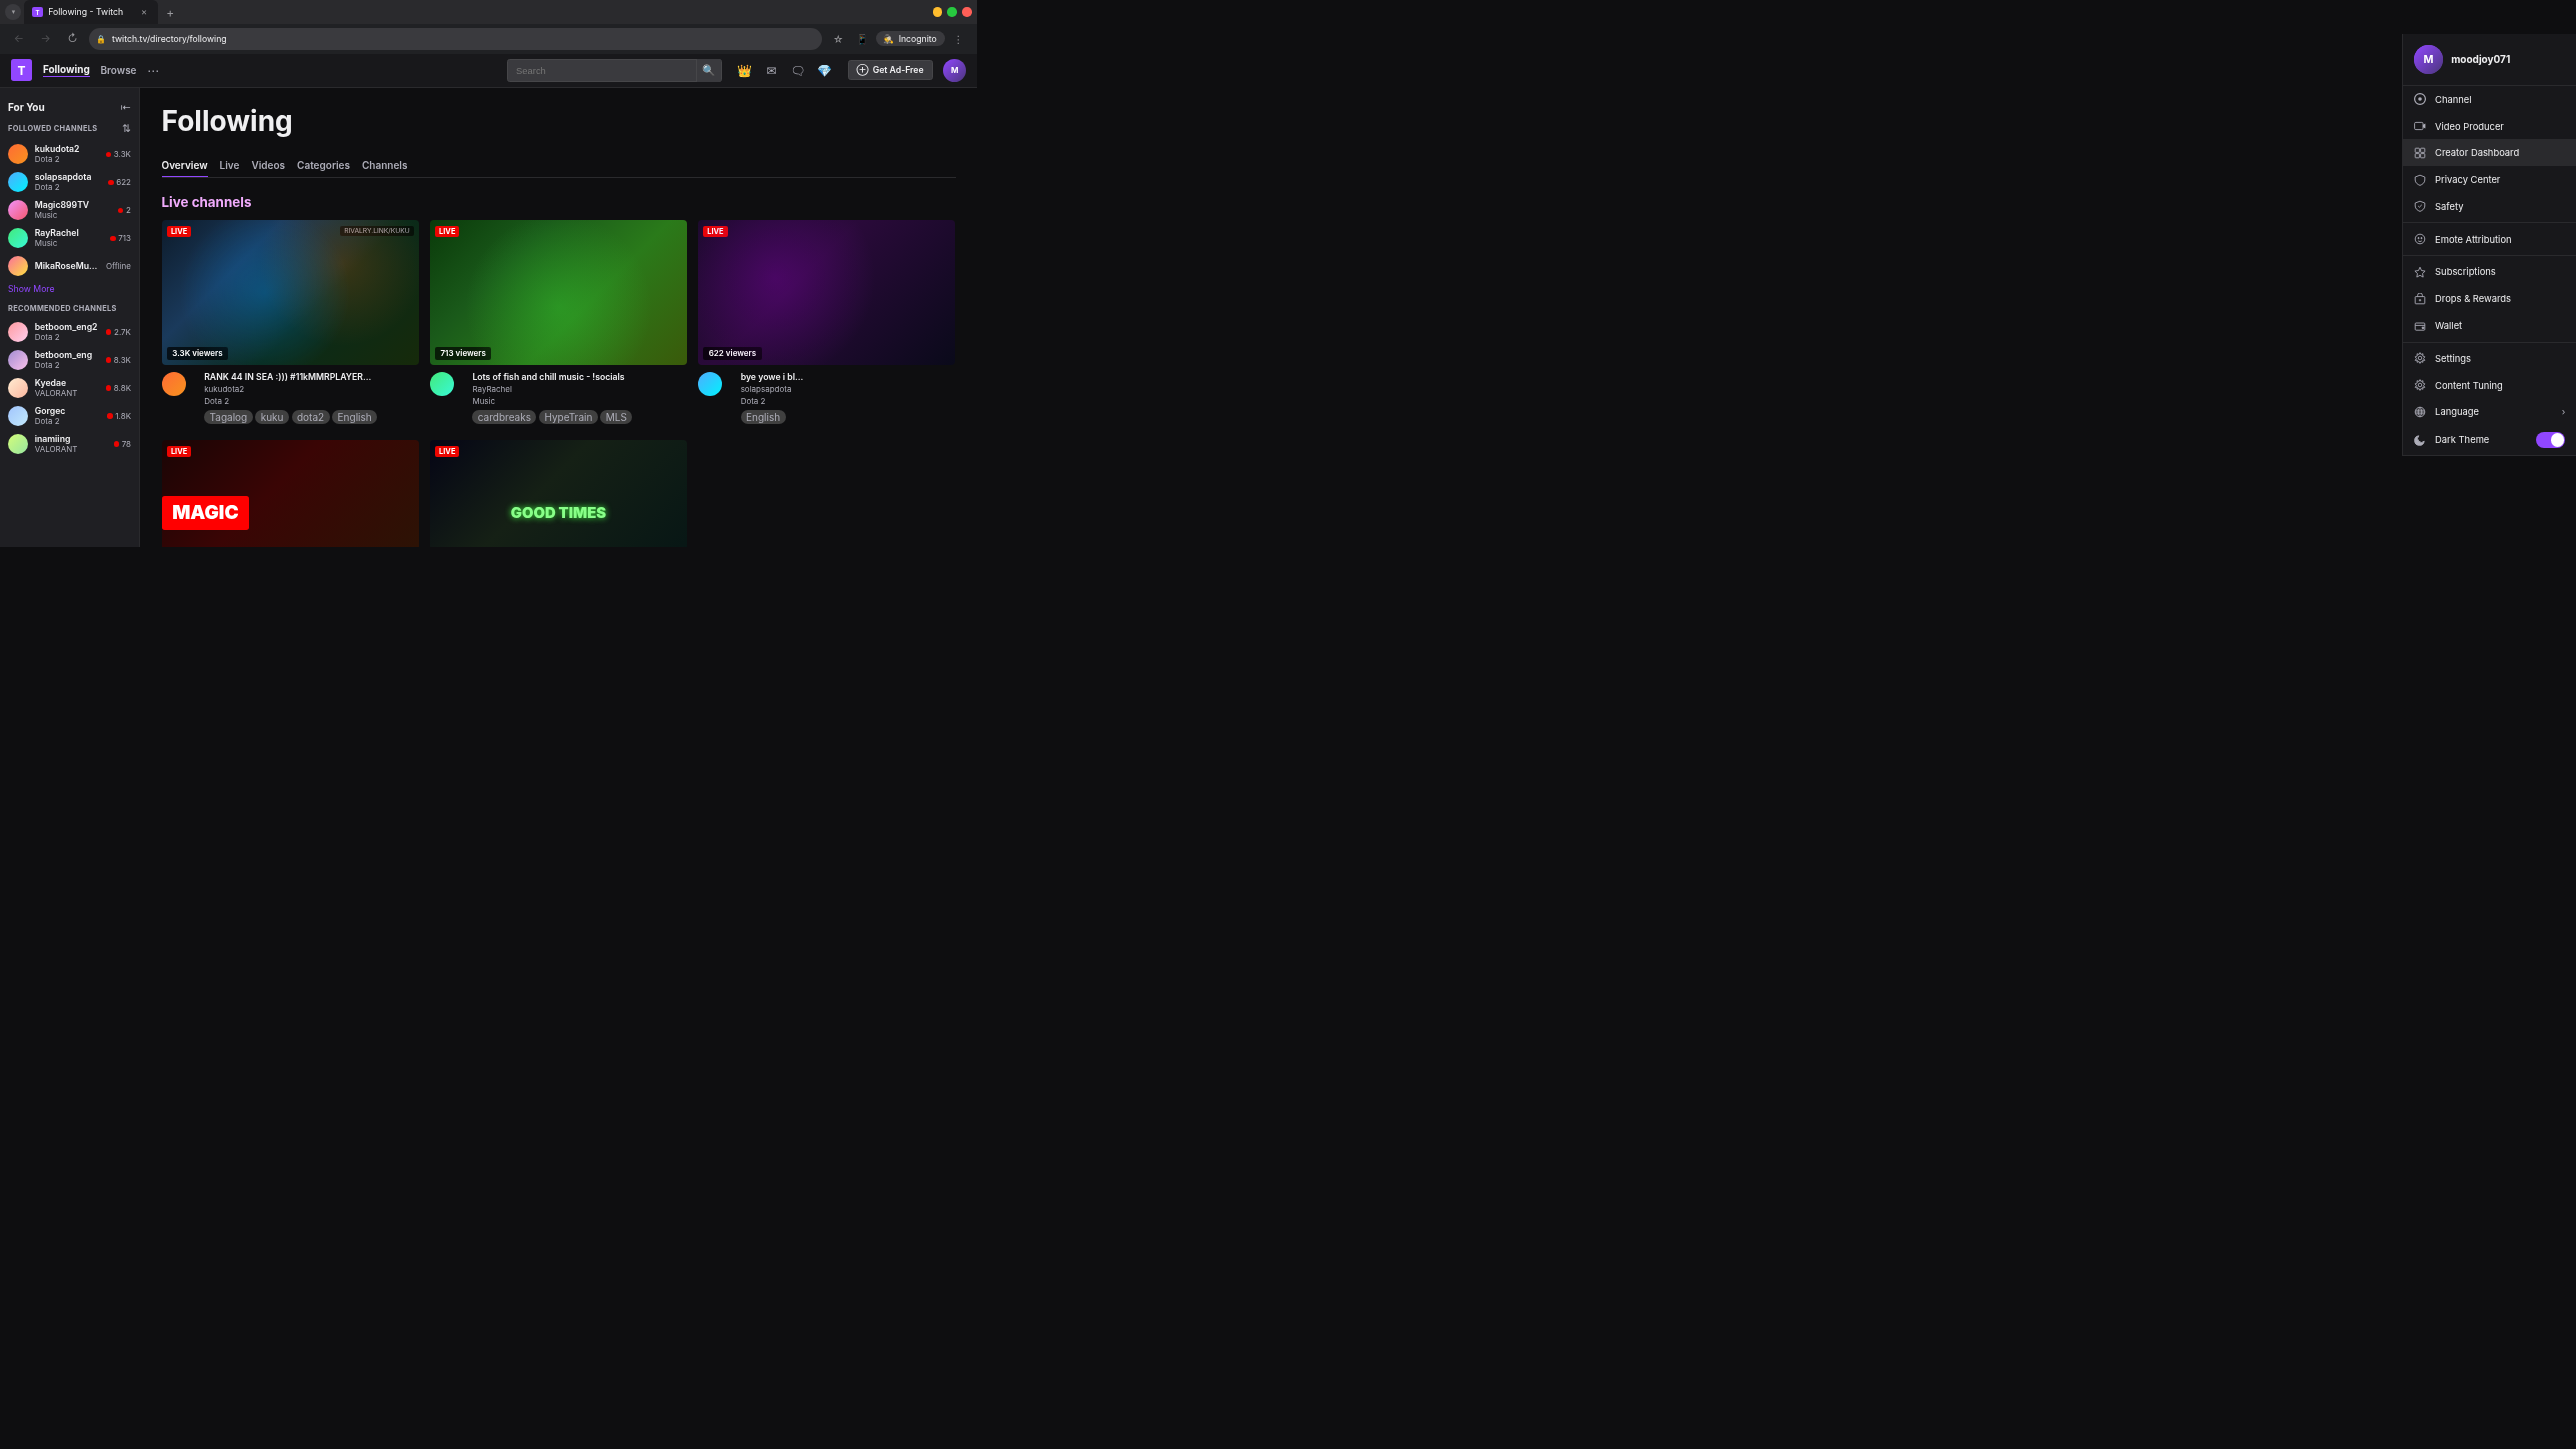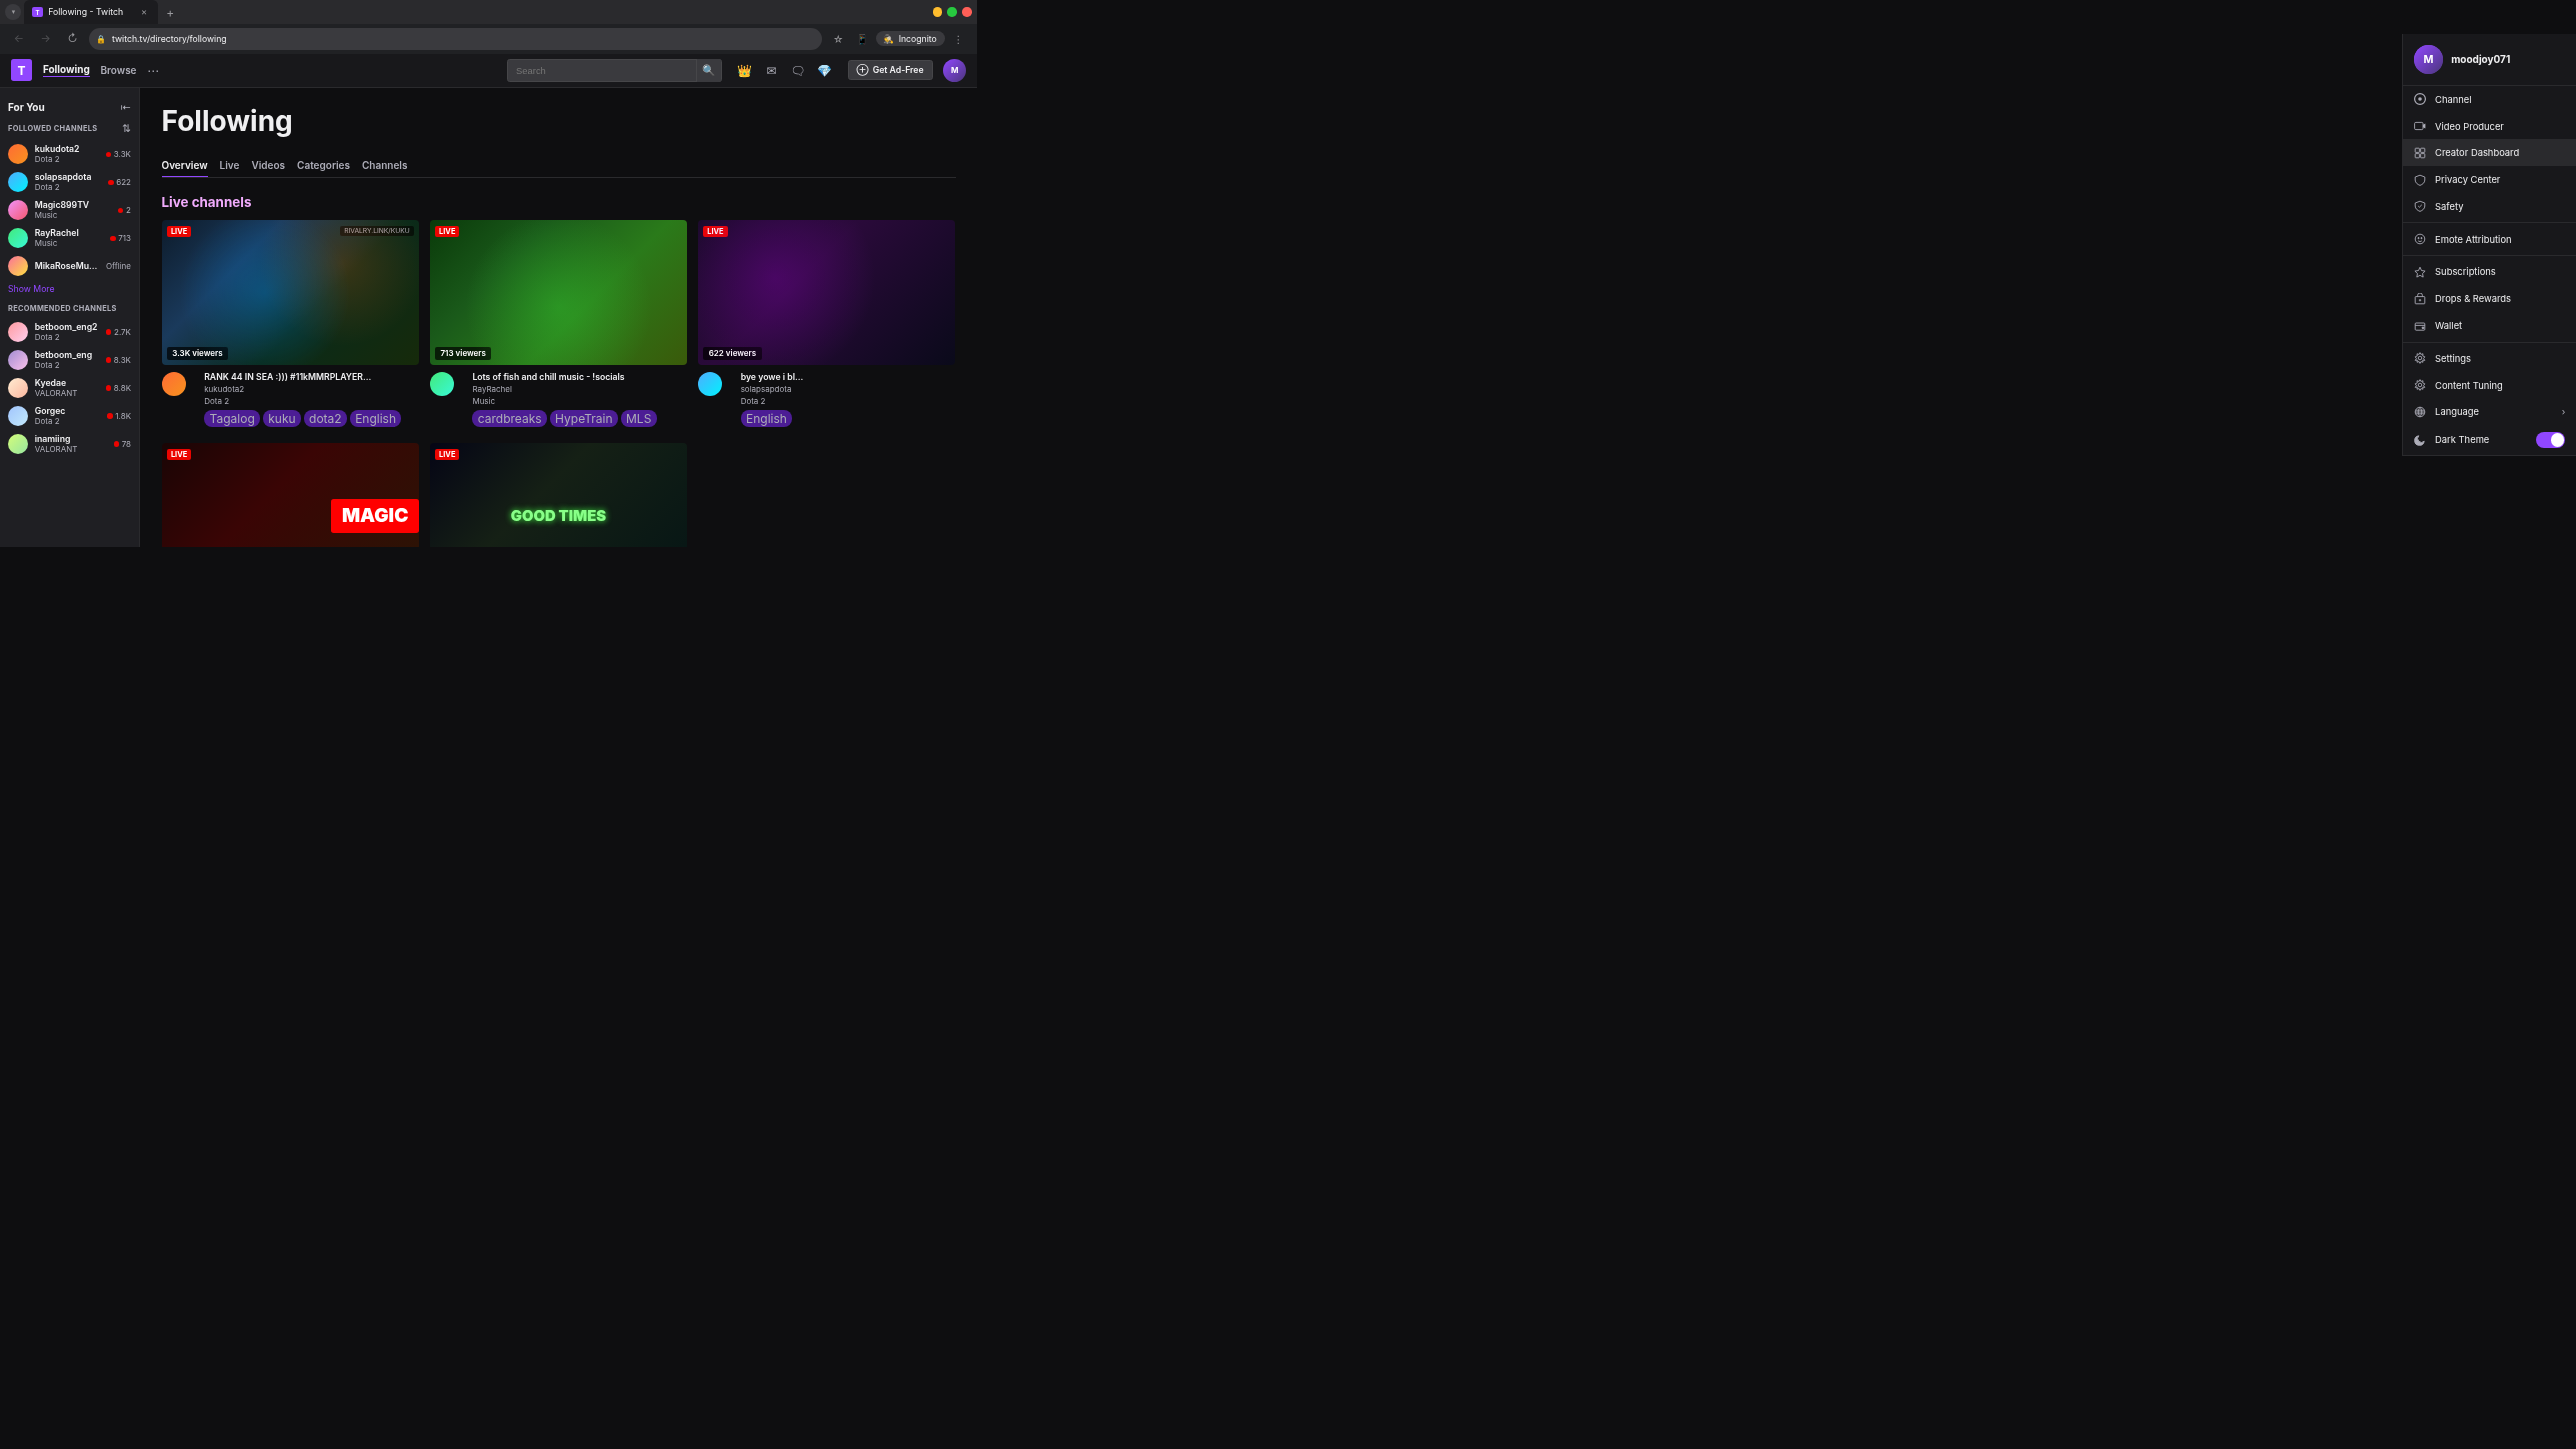--- a/index.html
+++ b/index.html
@@ -507,23 +507,23 @@
       font-size: 8px;
       color: #adadb8;
       margin-bottom: 4px;
     }
     .card-tags {
       display: flex;
       flex-wrap: wrap;
       gap: 2.7px;
     }
     .tag {
-      background: #4c1d95;
-      color: #adadb8;
-      font-size: 12px;
+      background: #404040;
+      color: #adadb8;
+      font-size: 10px;
       padding: 1.3px 5.4px;
       border-radius: 8px;
       cursor: pointer;
     }
     .dropdown-menu {
       position: fixed;
       top: 34px;
       right: 0;
       width: 174px;
       background: #18181b;
@@ -888,21 +888,21 @@
                 <span class="tag">English</span>
               </div>
             </div>
           </div>
         </div>
       </div>
 
       <div class="live-channels-grid">
         <div class="channel-card">
           <div class="channel-thumb" style="background: linear-gradient(135deg,#1a0505 0%,#3a0505 40%,#2a1505 100%); position:relative; aspect-ratio:16/9; border-radius:4px; overflow:hidden; margin-bottom:6.7px;">
-            <div style="position:absolute;inset:0; display:flex; align-items:center; justify-content:flex-end;">
+            <div style="position:absolute;inset:0; display:flex; align-items:center; justify-content:flex-start;">
               <div style="background:#ff0000; color:white; font-size:19px; font-weight:900; padding:5.4px 10.7px; border-radius:2.7px;">MAGIC</div>
             </div>
             <div class="live-badge">LIVE</div>
           </div>
         </div>
         <div class="channel-card">
           <div class="channel-thumb" style="background: linear-gradient(135deg,#050515 0%,#152015 40%,#051515 100%); position:relative; aspect-ratio:16/9; border-radius:4px; overflow:hidden; margin-bottom:6.7px;">
             <div style="position:absolute;inset:0; display:flex; align-items:center; justify-content:center;">
               <div style="color:#88ff88; font-size:14.8px; font-weight:900; text-shadow: 0 0 6.7px #44ff44;">GOOD TIMES</div>
             </div>

